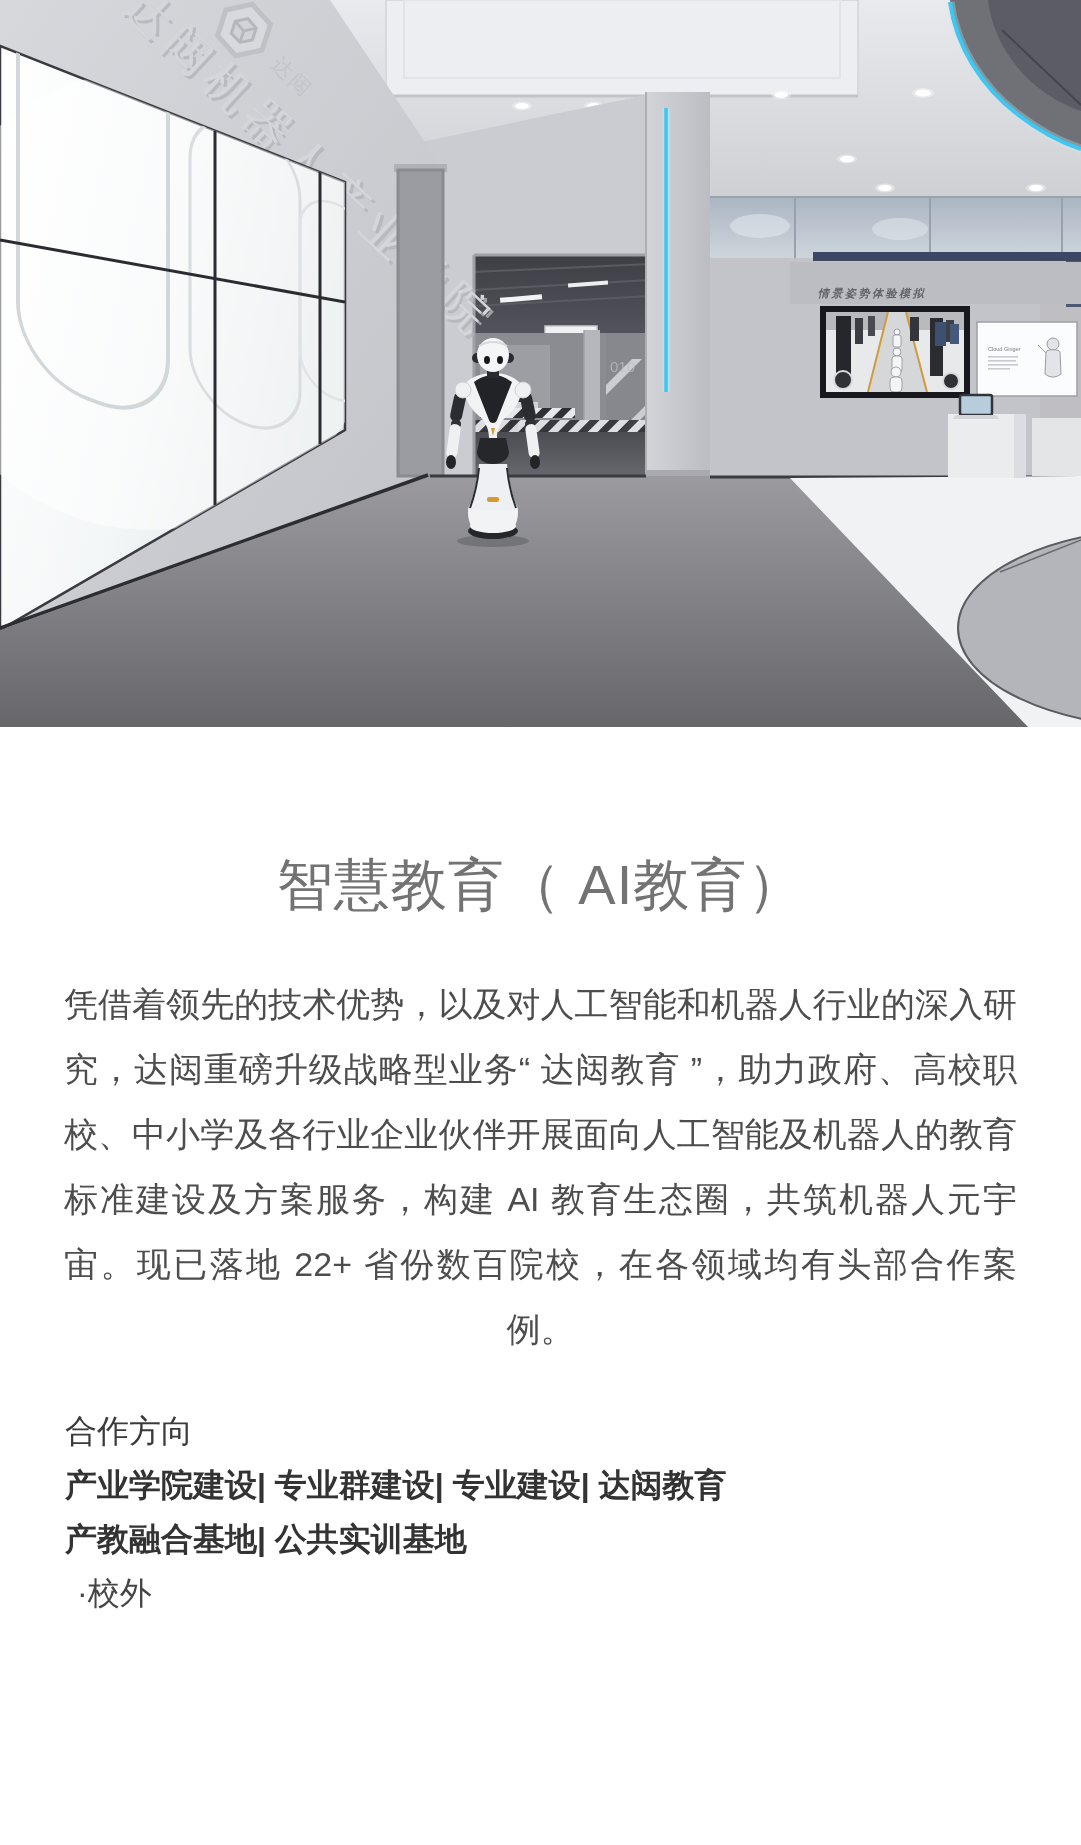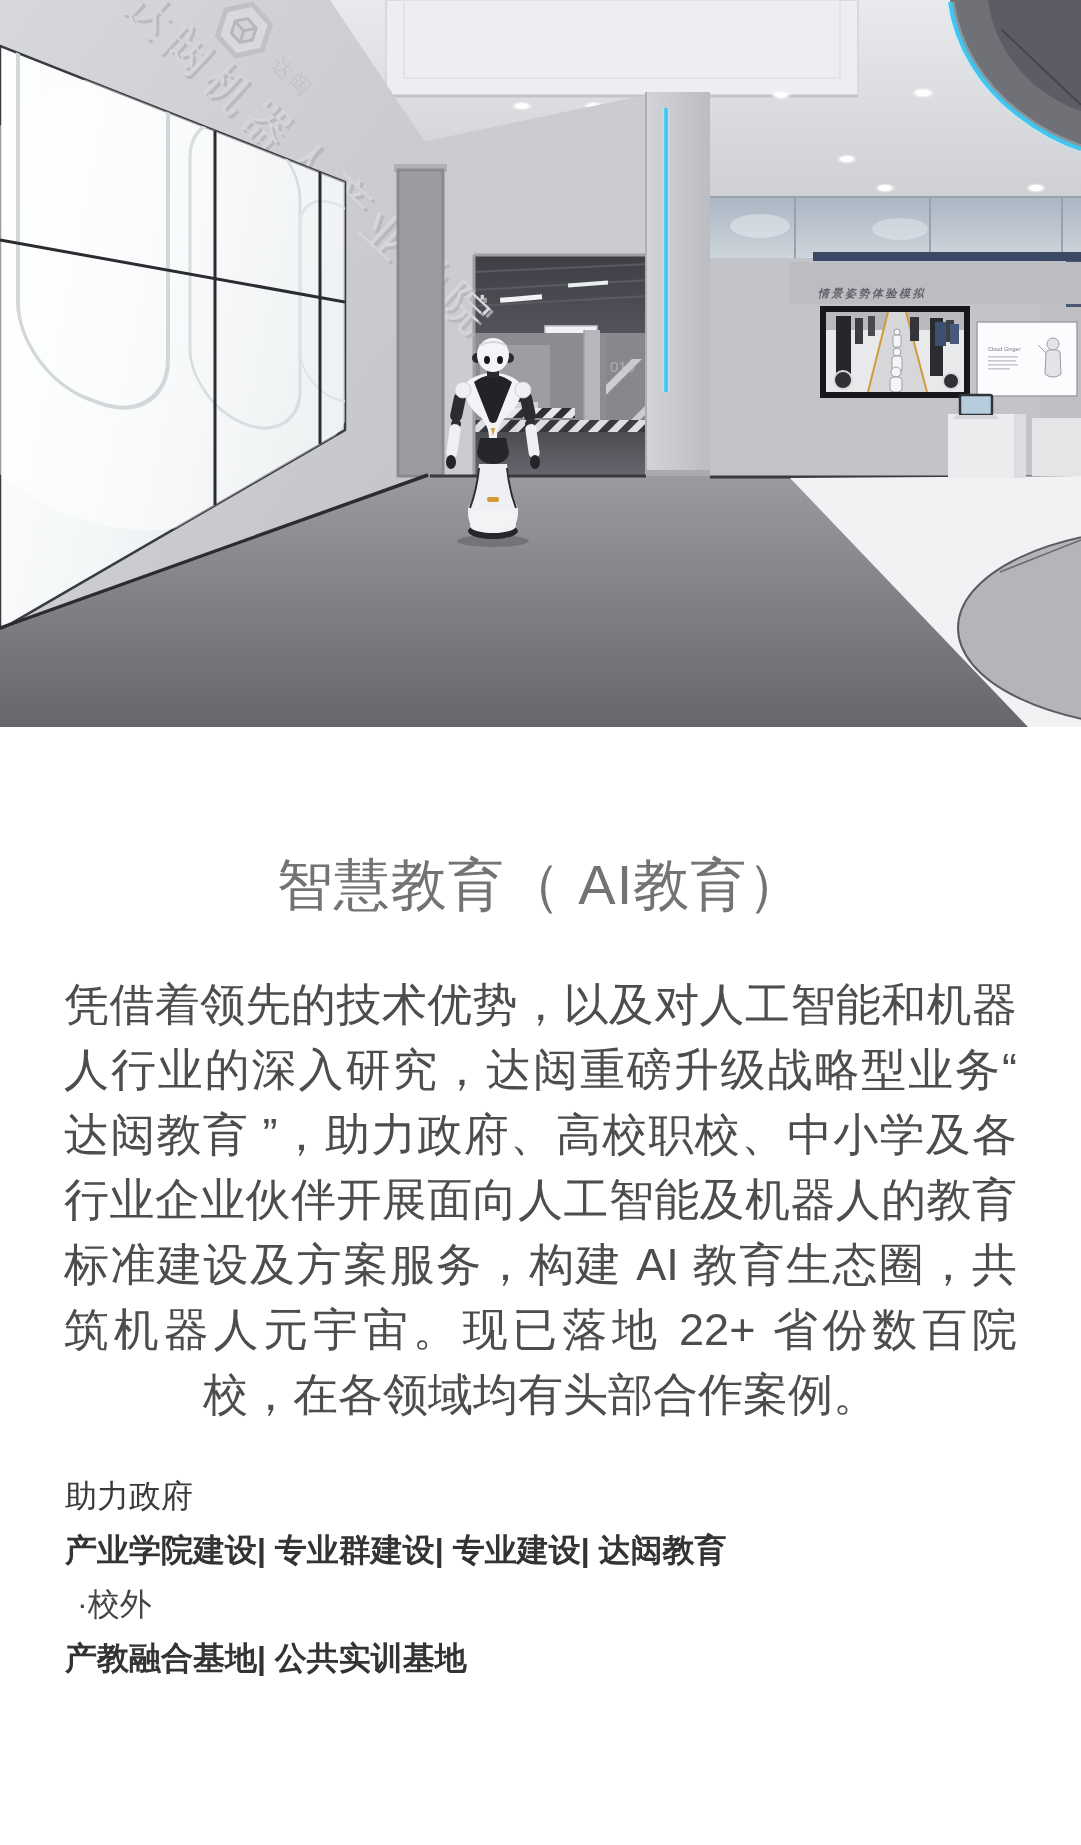--- a/index.html
+++ b/index.html
@@ -2,21 +2,21 @@
 <html><head>
 <meta charset="utf-8">
 <style>
   html,body{margin:0;padding:0;background:#ffffff;}
   .page{width:1081px;height:1845px;margin:0 auto;background:#fff;overflow:hidden;position:relative;
         font-family:"Liberation Sans","DejaVu Sans",sans-serif;}
   .hero{margin:0;width:1081px;height:727px;display:block;}
   .hero svg{display:block;}
   .title{margin:118px 0 0;text-align:center;font-size:56px;font-weight:500;color:#737373;
          letter-spacing:1px;line-height:80px;}
-  .desc{margin:47px 64px 0;font-size:45px;line-height:65px;color:#4d4d4d;font-weight:400;
+  .desc{margin:47px 64px 0;font-size:34px;line-height:65px;color:#4d4d4d;font-weight:400;
         text-align:justify;text-align-last:center;}
   .coop{margin:42px 0 0 65px;font-size:32px;line-height:54px;color:#3f3f3f;}
   .coop-heading{font-weight:500;color:#3a3a3a;}
   .coop-line.bullet{padding-left:12px;color:#454545;font-weight:400;}
   .coop-line.detail{font-weight:700;color:#333333;}
 </style>
 </head>
 <body>
 
 <div class="page">
@@ -301,20 +301,20 @@
           <path d="M479,346 Q493,338 507,346" stroke="#d8d9dd" stroke-width="2" fill="none"></path>
         </g>
       </g>
     </svg>
   </figure>
 
   <main class="content">
     <h1 class="title">智慧教育（ AI教育）</h1>
     <p class="desc">凭借着领先的技术优势，以及对人工智能和机器人行业的深入研究，达闼重磅升级战略型业务“ 达闼教育 ”，助力政府、高校职校、中小学及各行业企业伙伴开展面向人工智能及机器人的教育标准建设及方案服务，构建 AI 教育生态圈，共筑机器人元宇宙。现已落地 22+ 省份数百院校，在各领域均有头部合作案例。</p>
     <div class="coop">
-      <div class="coop-heading">助力政府</div>
+      <div class="coop-heading">合作方向</div>
       <div class="coop-line detail">产业学院建设| 专业群建设| 专业建设| 达闼教育</div>
+      <div class="coop-line detail">产教融合基地| 公共实训基地</div>
       <div class="coop-line bullet">·校外</div>
-      <div class="coop-line detail">产教融合基地| 公共实训基地</div>
     </div>
   </main>
 
 </div>
 
 </body></html>

